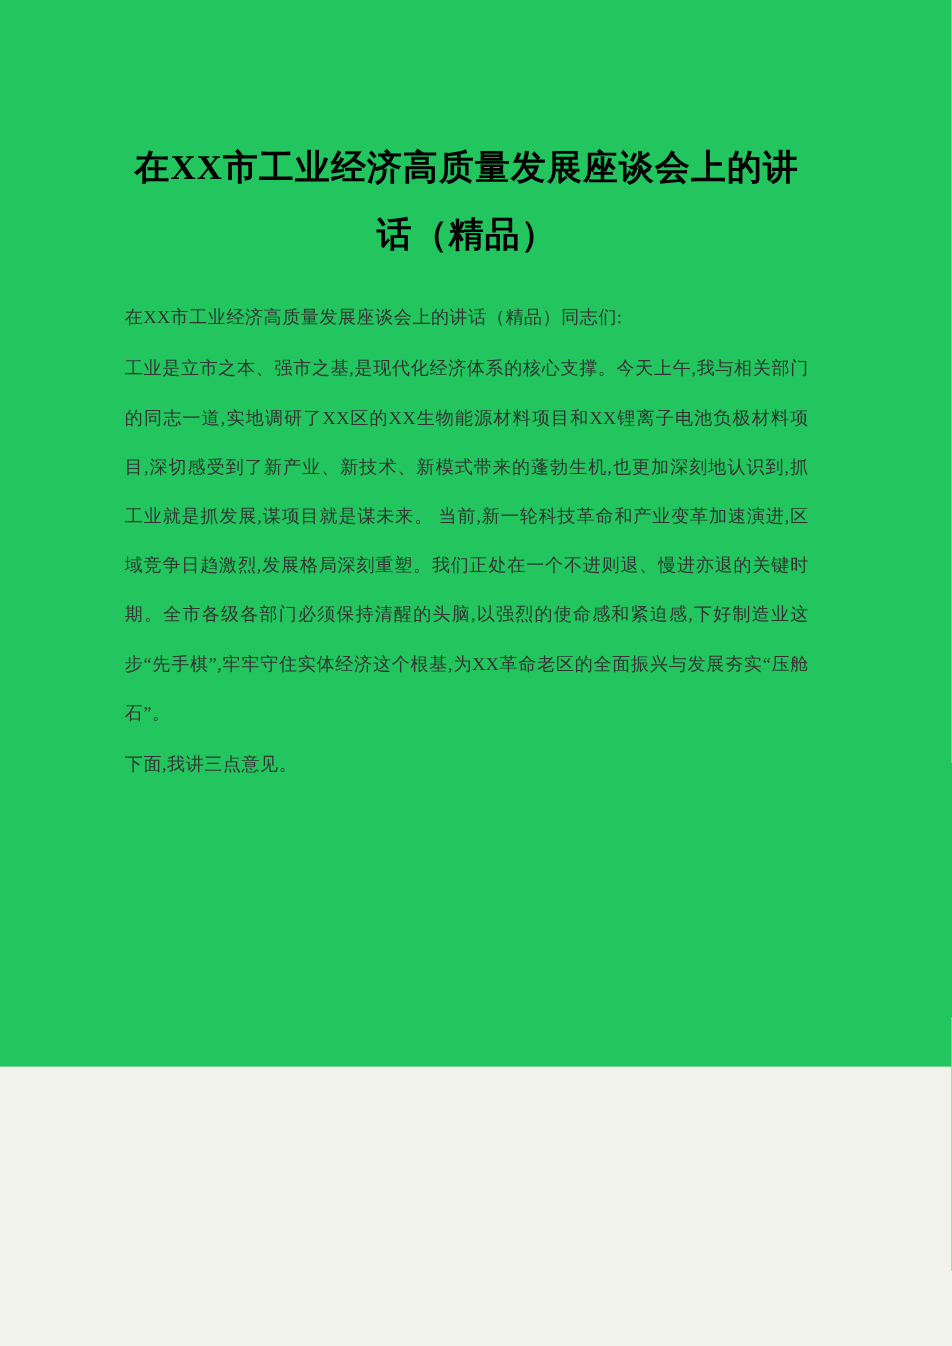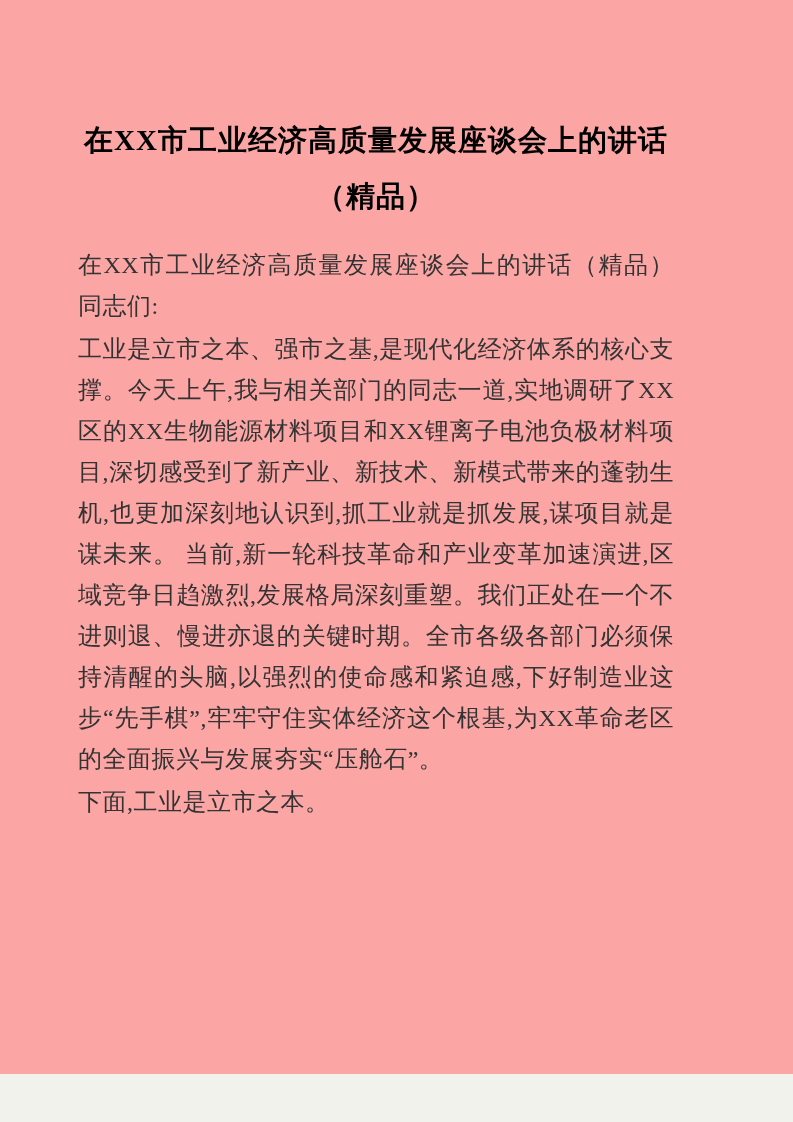--- a/index.html
+++ b/index.html
@@ -6,53 +6,53 @@
     margin: 0;
     padding: 0;
   }
   body {
     background: #f2f2ed;
     font-family: "Liberation Serif", "DejaVu Serif", serif;
   }
   .page {
     position: relative;
     width: 793px;
-    height: 1074px;
+    height: 889px;
     box-sizing: border-box;
-    padding: 112px 119px 0 78px;
-    background: #fca5a5;
+    padding: 112px 119px 0 104px;
+    background: #22c55e;
     overflow: hidden;
   }
   .doc-title {
     margin: 0 0 21px 0;
     padding: 0;
     font-size: 29px;
     line-height: 56px;
     font-weight: bold;
     color: #000000;
     text-align: center;
     letter-spacing: 1px;
   }
   .para {
     margin: 0 0 2px 0;
     padding: 0;
-    font-size: 24px;
+    font-size: 15px;
     line-height: 41px;
     color: #333333;
     text-align: justify;
     text-justify: inter-ideograph;
     word-break: break-all;
     letter-spacing: 0.5px;
   }
 </style>
 </head>
 <body>
 
 <div class="page">
   <h1 class="doc-title">在XX市工业经济高质量发展座谈会上的讲话（精品）</h1>
 
   <p class="para">在XX市工业经济高质量发展座谈会上的讲话（精品）同志们:</p>
 
 
   <p class="para">工业是立市之本、强市之基,是现代化经济体系的核心支撑。今天上午,我与相关部门的同志一道,实地调研了XX区的XX生物能源材料项目和XX锂离子电池负极材料项目,深切感受到了新产业、新技术、新模式带来的蓬勃生机,也更加深刻地认识到,抓工业就是抓发展,谋项目就是谋未来。 当前,新一轮科技革命和产业变革加速演进,区域竞争日趋激烈,发展格局深刻重塑。我们正处在一个不进则退、慢进亦退的关键时期。全市各级各部门必须保持清醒的头脑,以强烈的使命感和紧迫感,下好制造业这步“先手棋”,牢牢守住实体经济这个根基,为XX革命老区的全面振兴与发展夯实“压舱石”。</p>
 
-  <p class="para">下面,工业是立市之本。</p>
+  <p class="para">下面,我讲三点意见。</p>
 </div>
 
 </body></html>

